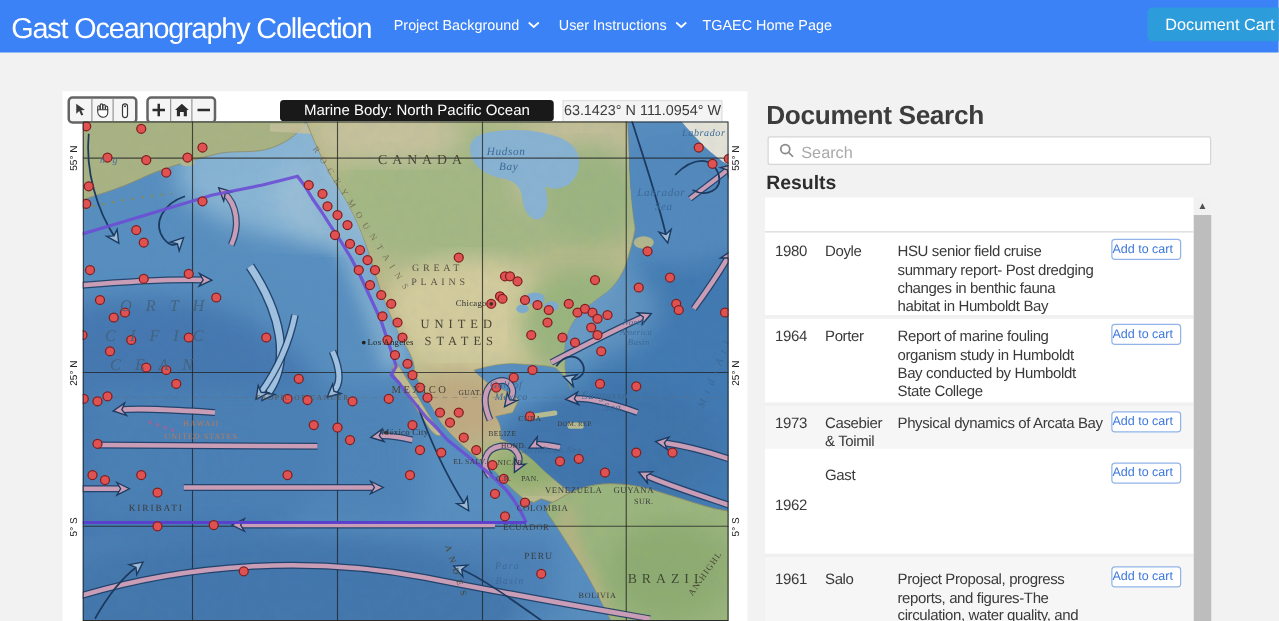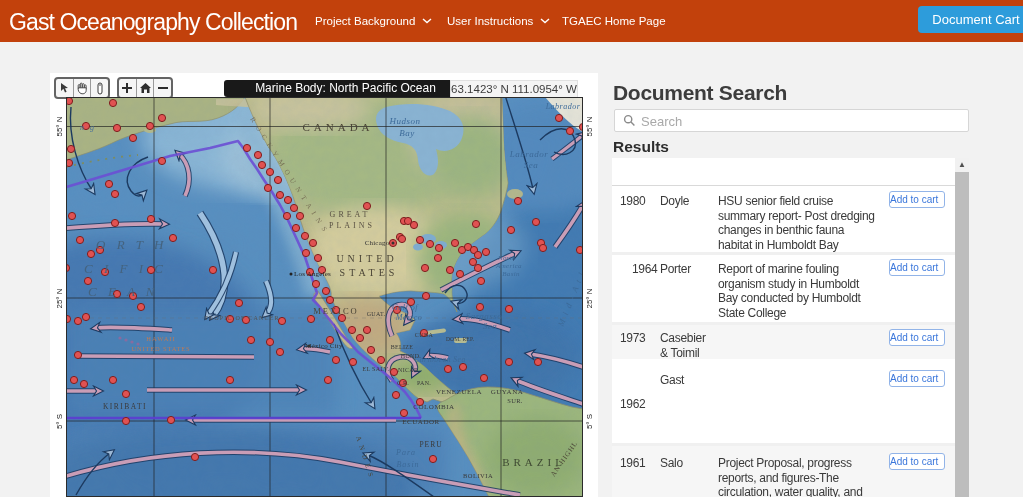--- a/index.html
+++ b/index.html
@@ -1,32 +1,32 @@
 <!DOCTYPE html>
 <html><head>
 <meta charset="utf-8">
 <style>
   html,body{margin:0;padding:0;}
   body{width:1023px;height:497px;overflow:hidden;background:#f2f2f2;
        font-family:"Liberation Sans", sans-serif;position:relative;}
   
-  #hdr{position:absolute;left:0;top:0;width:1023px;height:42px;background:#c2410c;}
+  #hdr{position:absolute;left:0;top:0;width:1023px;height:42px;background:#3b82f6;}
   #hdr .title{position:absolute;left:9px;top:9px;color:#fff;font-size:23px;font-weight:400;letter-spacing:-0.9px;}
   .nav{position:absolute;top:15px;color:#fff;font-size:11.5px;font-weight:400;}
   .chev{display:inline-block;margin-left:7px;font-size:10px;position:relative;top:-1px;}
   #cartbtn{position:absolute;left:918px;top:6px;width:116px;height:27px;background:#2d9cdb;
     border-radius:4px;color:#fff;font-size:13px;text-align:center;line-height:27px;}
   
   #mapcard{position:absolute;left:50px;top:73px;width:548px;height:424px;background:#fff;}
   .tbgrp{position:absolute;top:4px;height:18px;background:#f5f5f5;border:2px solid #646464;
      border-radius:4px;display:flex;}
   .tbtn{width:17.3px;height:18px;border-right:1px solid #9a9a9a;display:flex;align-items:center;justify-content:center;}
   .tbtn:last-child{border-right:none;}
   #pill{position:absolute;left:174px;top:7px;width:219px;height:17px;background:#191919;border-radius:3px;
-    color:#fff;font-size:12px;text-align:center;line-height:17px;padding-left:12px;}
+    color:#fff;font-size:12px;text-align:center;line-height:17px;}
   #coords{position:absolute;left:400px;top:7px;width:126px;height:17px;background:#f4f4f4;border:1px solid #e0e0e0;
     color:#3c3c3c;font-size:11.5px;text-align:center;line-height:16px;}
   .axlbl{position:absolute;font-size:8px;color:#222;transform:rotate(-90deg);transform-origin:center;width:30px;text-align:center;}
   
   #dsh{position:absolute;left:613px;top:81px;font-size:21px;font-weight:700;color:#3c3c3c;letter-spacing:-0.3px;}
   #searchbox{position:absolute;left:614px;top:109px;width:353px;height:21px;background:#fff;border:1px solid #d6d6d6;border-radius:2px;}
   #searchbox .mag{position:absolute;left:8px;top:4px;}
   #searchbox .ph{position:absolute;left:26px;top:4px;color:#a9a9a9;font-size:13px;}
   #reslbl{position:absolute;left:613px;top:138px;font-size:15.5px;font-weight:700;color:#2d2d2d;}
   #tbl{position:absolute;left:612px;top:158px;width:343px;height:339px;background:#fff;overflow:hidden;
@@ -455,30 +455,31 @@
 
     <div class="rrow" style="top:29px;height:65px;">
       <span class="c1 rtxt" style="top:7px;">1980</span>
       <span class="c2 rtxt" style="top:7px;">Doyle</span>
       <span class="c3 rtxt" style="top:7px;">HSU senior field cruise<br>summary report- Post dredging<br>changes in benthic fauna<br>habitat in Humboldt Bay</span>
       <span class="cartbtn" style="top:4px;">Add to cart</span>
     </div>
     <div class="sep" style="top:94px;"></div>
 
     <div class="rrow" style="top:97px;height:67px;">
-      <span class="c1 rtxt" style="top:7px;margin-left:12px;">1964</span>
+      <span class="c1 rtxt" style="top:7px;">1964</span>
       <span class="c2 rtxt" style="top:7px;">Porter</span>
       <span class="c3 rtxt" style="top:7px;">Report of marine fouling<br>organism study in Humboldt<br>Bay conducted by Humboldt<br>State College</span>
       <span class="cartbtn" style="top:4px;">Add to cart</span>
     </div>
     <div class="sep" style="top:164px;"></div>
 
     <div class="rrow" style="top:167px;height:34px;background:#f6f6f6;">
       <span class="c1 rtxt" style="top:6px;">1973</span>
       <span class="c2 rtxt" style="top:6px;">Casebier<br>&amp; Toimil</span>
+      <span class="c3 rtxt" style="top:6px;">Physical dynamics of Arcata Bay</span>
       <span class="cartbtn" style="top:4px;">Add to cart</span>
     </div>
 
     <div class="rrow" style="top:201px;height:84px;">
       <span class="c1 rtxt" style="top:14px;margin-top:24px;">1962</span>
       <span class="c2 rtxt" style="top:14px;">Gast</span>
       <span class="cartbtn" style="top:11px;">Add to cart</span>
     </div>
     <div class="sep" style="top:285px;"></div>
 

